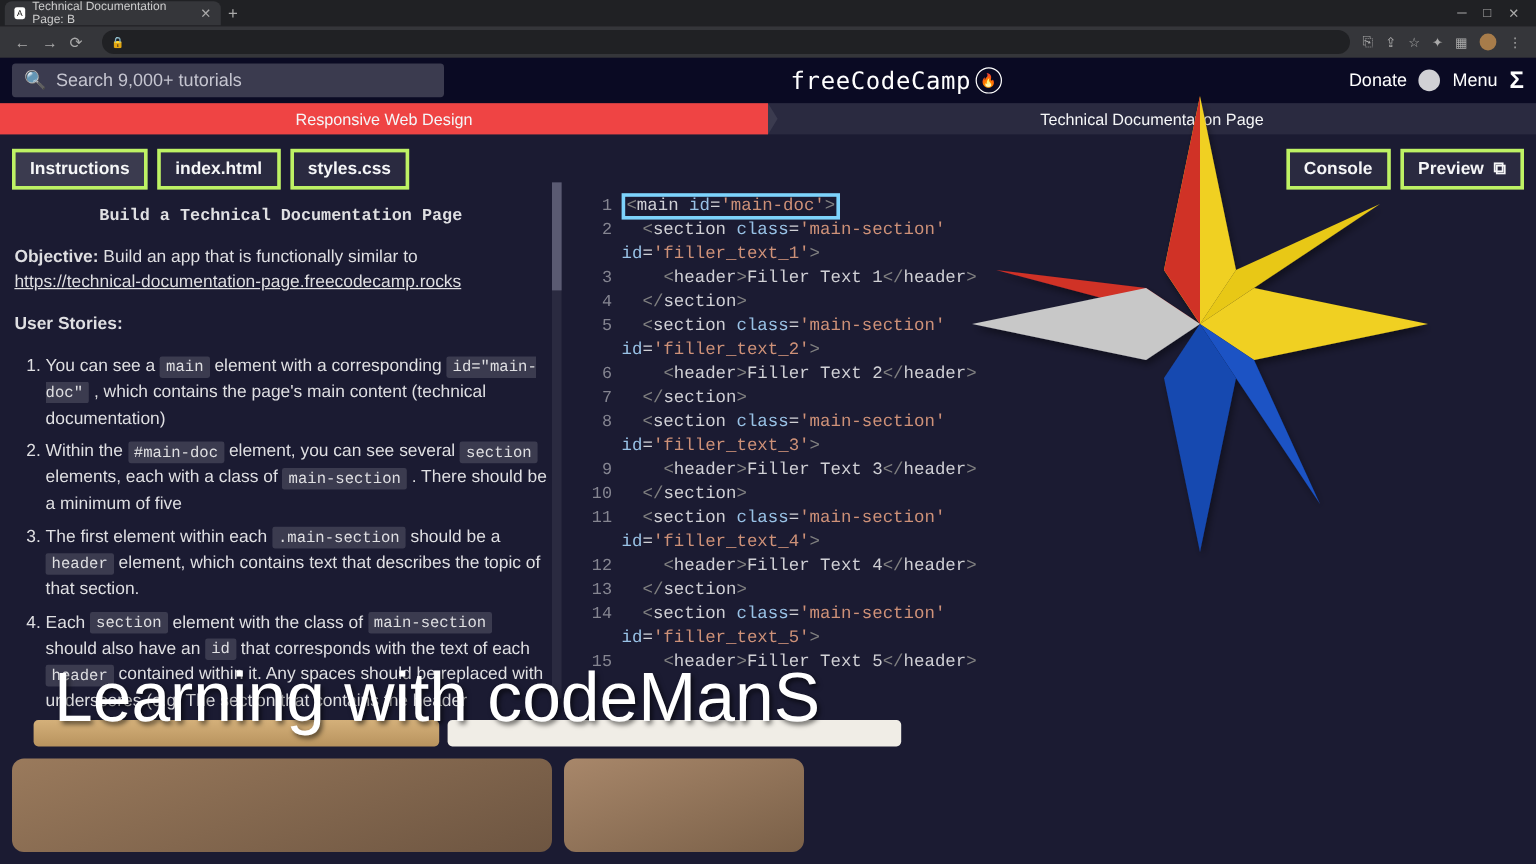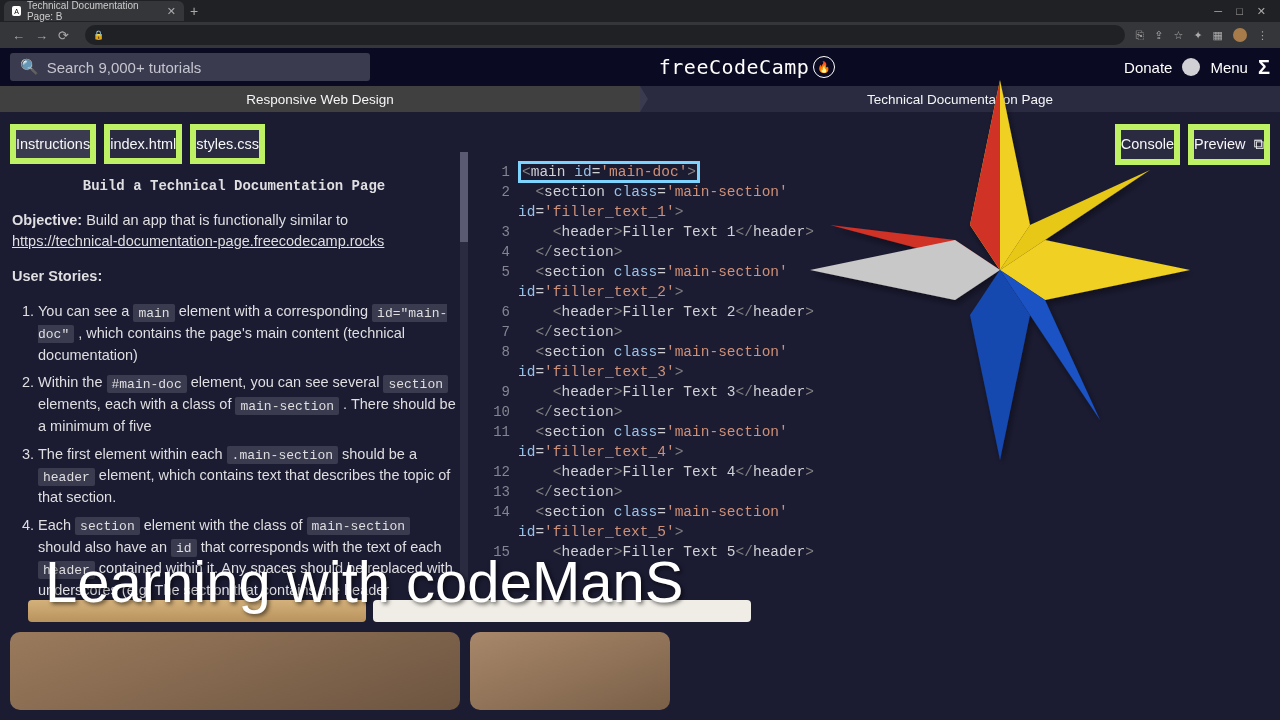--- a/index.html
+++ b/index.html
@@ -27,28 +27,28 @@
 .brand { margin: 16px auto; font-family: monospace; font-size: 20px; color: #fff; letter-spacing: 0.5px; display: flex; align-items: center; gap: 4px; }
 .brand-flame { display: inline-flex; align-items: center; justify-content: center; width: 22px; height: 22px; border: 1.5px solid #fff; border-radius: 50%; font-size: 11px; }
 .header-right { display: flex; gap: 10px; align-items: center; }
 .hdr-link { color: #fff; font-size: 15px; cursor: pointer; }
 .moon { width: 18px; height: 18px; border-radius: 50%; background: #d0d0d5; }
 .sigma { font-size: 20px; font-weight: bold; color: #fff; }
 
 
 .crumb-strip { height: 26px; background: #2a2a40; display: flex; }
 .crumb-left, .crumb-right { flex: 1; display: flex; align-items: center; justify-content: center; font-size: 13.5px; color: #f5f6f7; position: relative; }
-.crumb-left { background: #404040; }
+.crumb-left { background: #ef4444; }
 .crumb-left::after { content: ''; position: absolute; right: -8px; top: 0; border-left: 8px solid #3b3b4f; border-top: 13px solid transparent; border-bottom: 13px solid transparent; }
 
 
 .workspace { position: absolute; top: 112px; left: 0; right: 0; bottom: 0; display: flex; }
 .left-pane { width: 468px; padding: 12px 10px; position: relative; }
 .tabs-row { display: flex; gap: 8px; margin-bottom: 14px; }
-.tab-btn { background: #2a2a40; border: 6px solid #bef264; padding: 6px 0; font-size: 14.5px; color: #f5f6f7; cursor: pointer; }
+.tab-btn { background: #2a2a40; border: 3px solid #bef264; padding: 6px 12px; font-size: 14.5px; color: #f5f6f7; cursor: pointer; font-weight: bold; }
 .tab-btn.active { background: #3b3b4f; }
 
 .instr-title { text-align: center; font-family: 'Courier New', monospace; font-size: 14px; font-weight: bold; color: #dfdfe2; margin-bottom: 16px; }
 .instr-body { font-size: 14.5px; color: #dfdfe2; padding: 0 2px; }
 .instr-body p { margin-bottom: 14px; line-height: 1.45; }
 .instr-body a { color: #dfdfe2; text-decoration: underline; }
 .instr-body strong { font-weight: 600; }
 .story-list { list-style: decimal; padding-left: 26px; margin-top: 8px; }
 .story-list li { margin-bottom: 6px; line-height: 1.5; }
 code.inline { background: #3b3b4f; padding: 1.5px 5px; border-radius: 2px; font-family: 'Courier New', monospace; font-size: 13px; }

